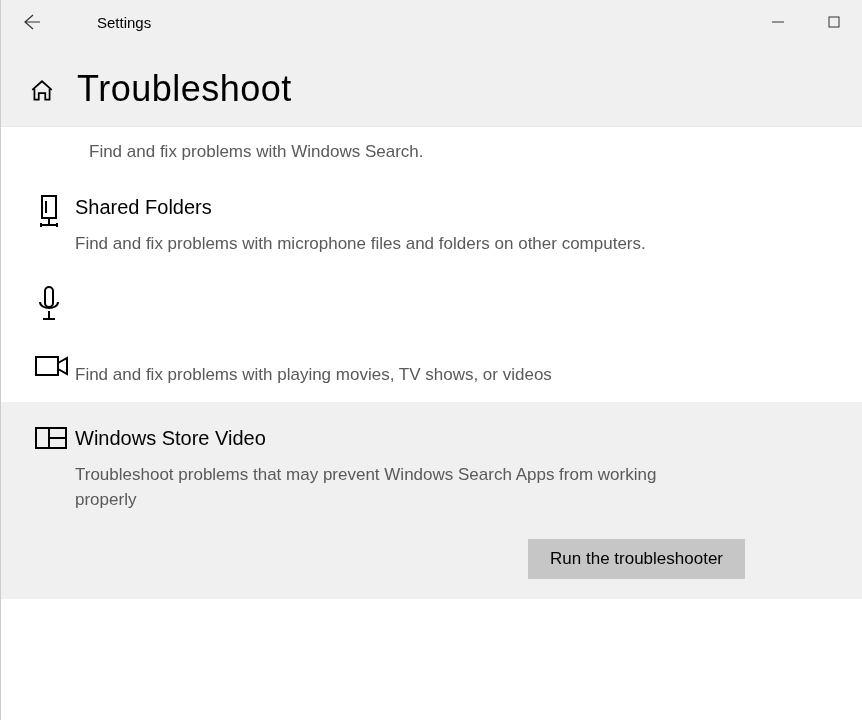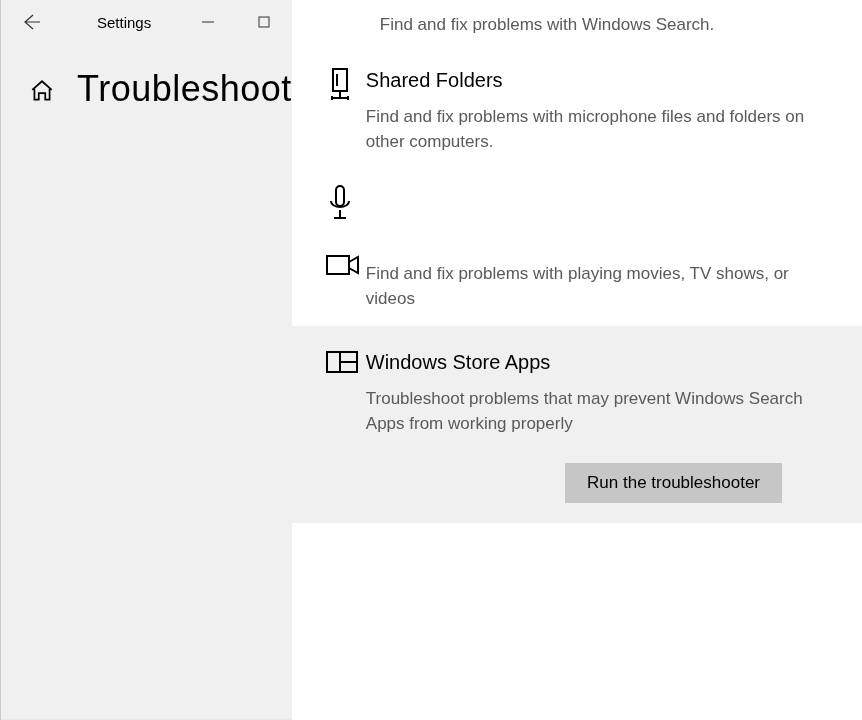--- a/index.html
+++ b/index.html
@@ -9,21 +9,21 @@
     width: 862px;
     height: 720px;
     overflow: hidden;
     color: #000;
   }
   .window {
     width: 100%;
     height: 100%;
     border-left: 1px solid #ccc;
     display: flex;
-    flex-direction: row;
+    flex-direction: column;
   }
   .header-region {
     background: #f0f0f0;
     border-bottom: 1px solid #e8e8e8;
   }
   .titlebar {
     display: flex;
     align-items: center;
     height: 44px;
     padding-left: 8px;
@@ -110,21 +110,21 @@
     font-size: 17px;
     color: #5a5a5a;
     line-height: 1.5;
     margin-top: 10px;
   }
   .item.first .item-body { padding-left: 54px; }
   .run-row {
     background: #f0f0f0;
     display: flex;
     justify-content: flex-end;
-    padding: 4px 80px 20px 0;
+    padding: 4px 117px 20px 0;
   }
   .run-btn {
     background: #c6c6c6;
     border: none;
     font-size: 17px;
     color: #000;
     padding: 10px 22px;
     font-family: inherit;
   }
 </style>
@@ -216,21 +216,21 @@
 
     <div class="item selected">
       <div class="item-icon">
         <svg width="32" height="24" viewBox="0 0 32 24" fill="none" stroke="#000" stroke-width="2">
           <rect x="1" y="2" width="30" height="20"></rect>
           <line x1="14" y1="2" x2="14" y2="22"></line>
           <line x1="14" y1="12" x2="31" y2="12"></line>
         </svg>
       </div>
       <div class="item-body">
-        <div class="item-title">Windows Store Apps</div>
+        <div class="item-title">Windows Store Video</div>
         <div class="item-desc">Troubleshoot problems that may prevent Windows Search Apps from working properly</div>
       </div>
     </div>
 
     <div class="run-row">
       <button class="run-btn">Run the troubleshooter</button>
     </div>
 
   </div>
 </div>

